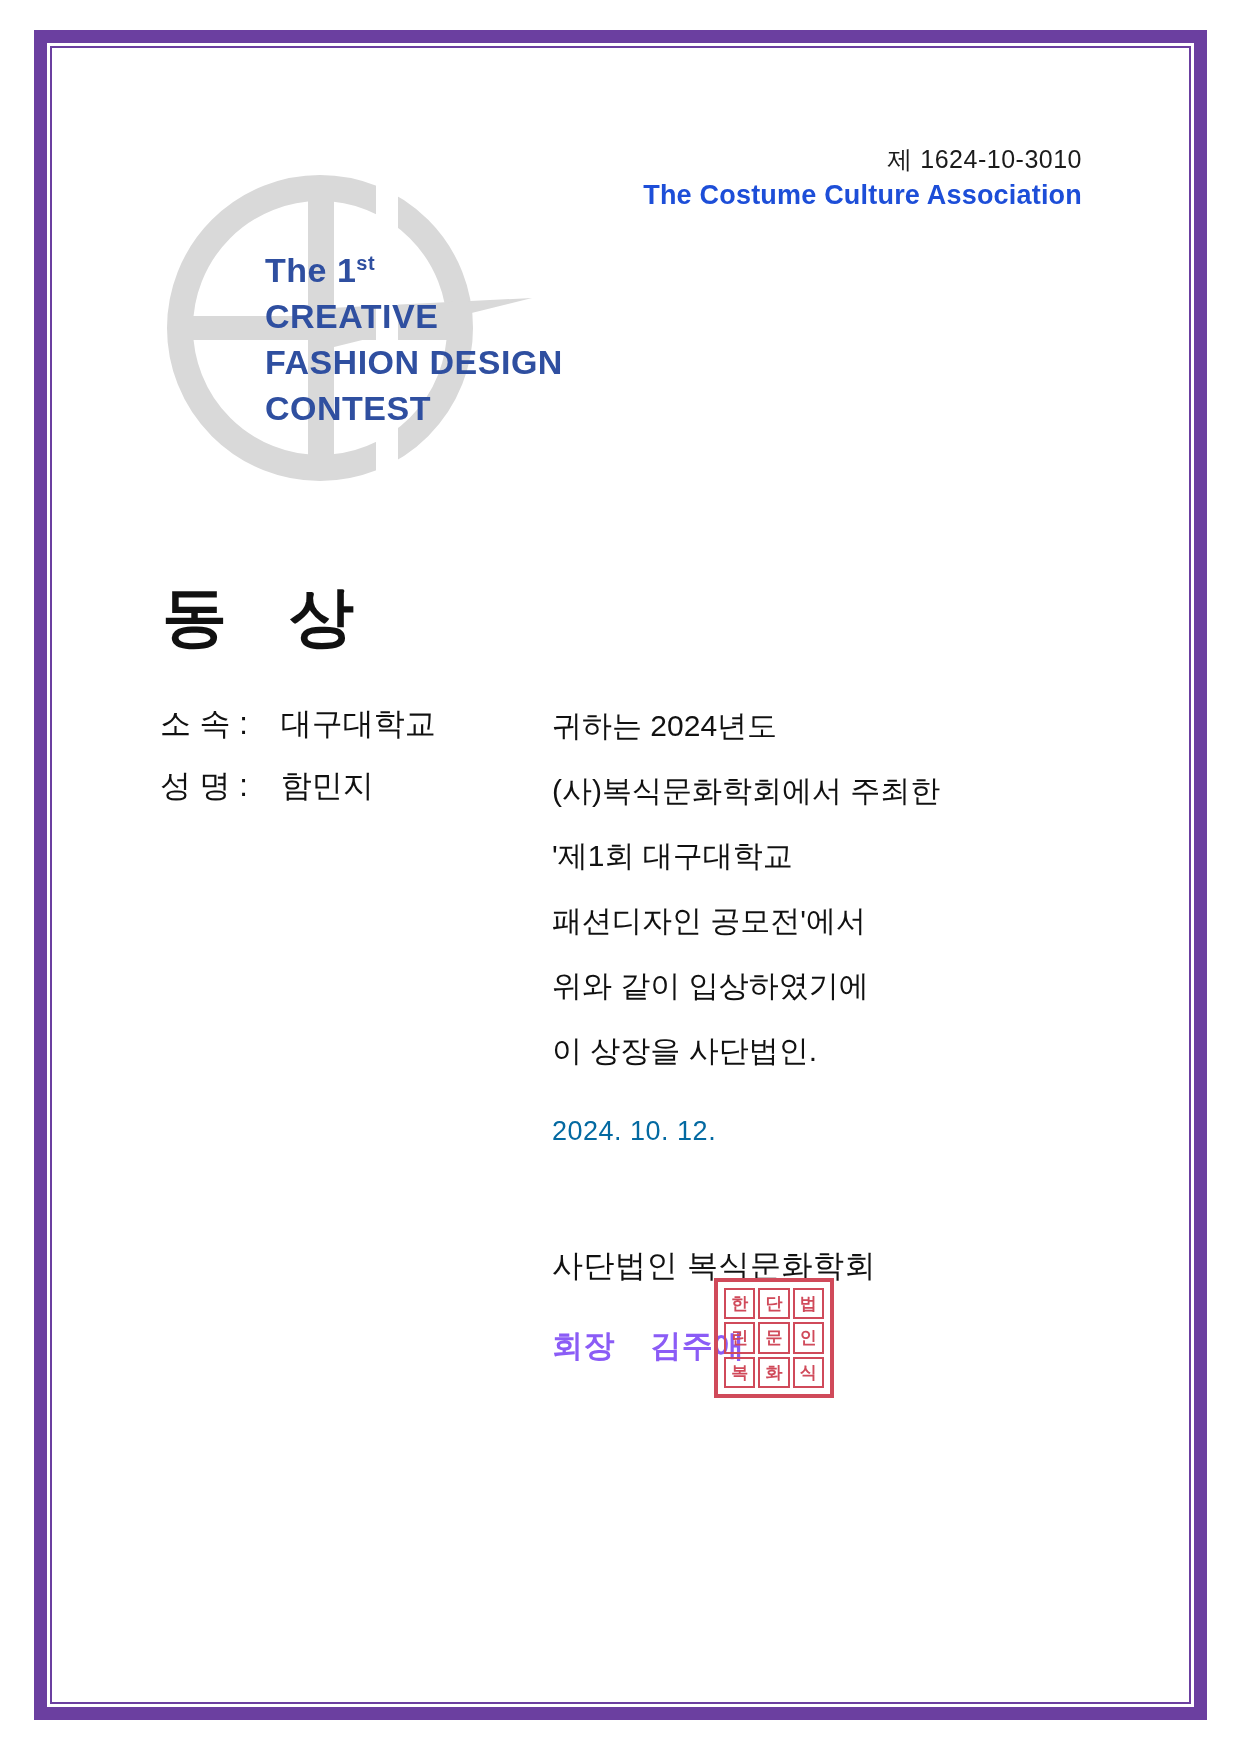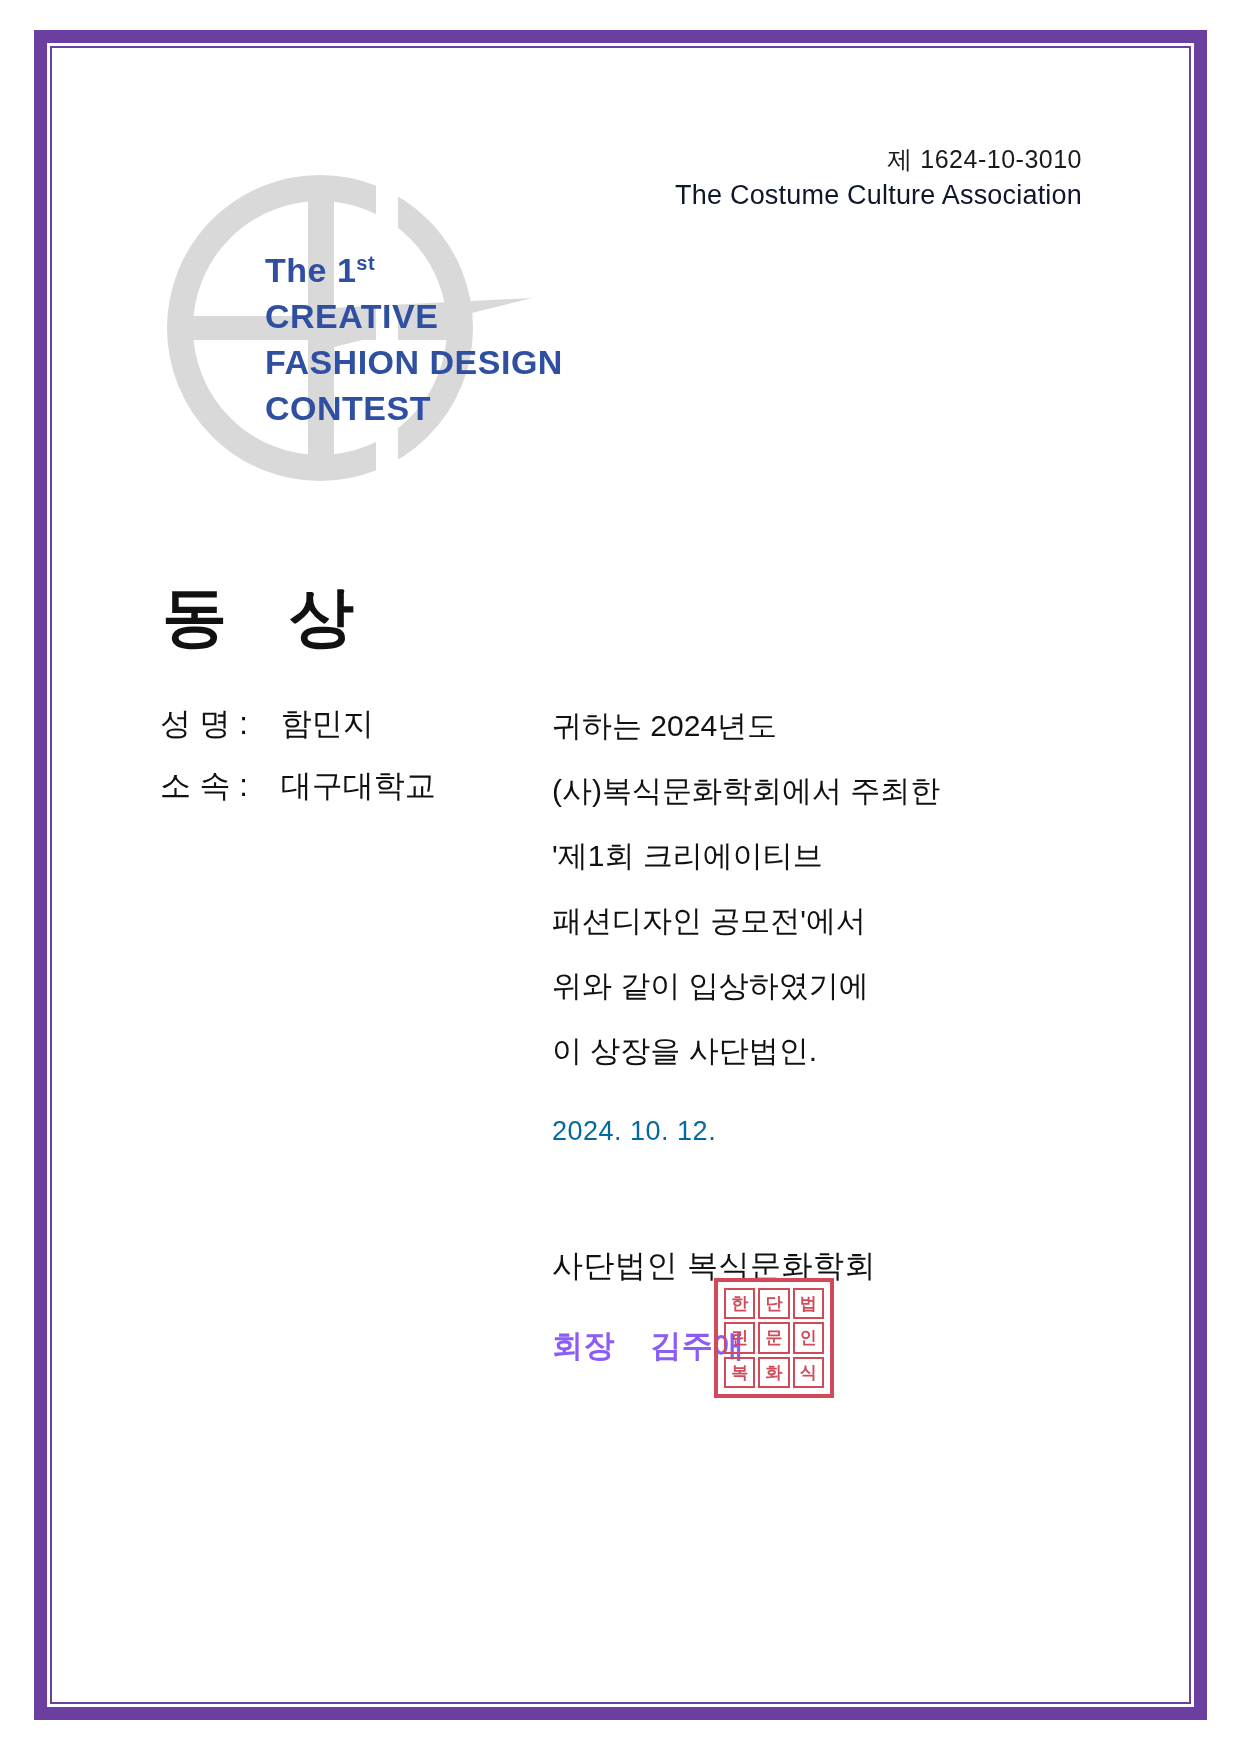--- a/index.html
+++ b/index.html
@@ -60,22 +60,22 @@
     font-size: 25px;
     color: #1b1b1b;
     letter-spacing: 0.5px;
     white-space: nowrap;
   }
   .assoc-en {
     position: absolute;
     right: 107px;
     top: 132px;
     font-size: 27px;
-    font-weight: normal;
-    color: #0f172a;
+    font-weight: bold;
+    color: #1d4ed8;
     letter-spacing: 0.2px;
     white-space: nowrap;
   }
 
   
   .logo-wrap {
     position: absolute;
     left: 88px;
     top: 100px;
     width: 420px;
@@ -240,33 +240,33 @@
         <div>CREATIVE</div>
         <div>FASHION DESIGN</div>
         <div>CONTEST</div>
       </div>
     </div>
 
     <div class="award-title">동 상</div>
 
     <div class="recipient">
       <div class="row">
+        <span class="lbl">소    속 :</span>
+        <span>대구대학교</span>
+      </div>
+      <div class="row">
         <span class="lbl">성    명 :</span>
         <span>함민지</span>
-      </div>
-      <div class="row">
-        <span class="lbl">소    속 :</span>
-        <span>대구대학교</span>
       </div>
     </div>
 
     <div class="body-text">
       <div class="line">귀하는 2024년도</div>
       <div class="line">(사)복식문화학회에서 주최한</div>
-      <div class="line">'제1회 크리에이티브</div>
+      <div class="line">'제1회 대구대학교</div>
       <div class="line">패션디자인 공모전'에서</div>
       <div class="line">위와 같이 입상하였기에</div>
       <div class="line">이 상장을 사단법인.</div>
     </div>
 
     <div class="date-line">2024. 10. 12.</div>
 
     <div class="sig-org">사단법인 복식문화학회</div>
 
     <div class="sig-name">

